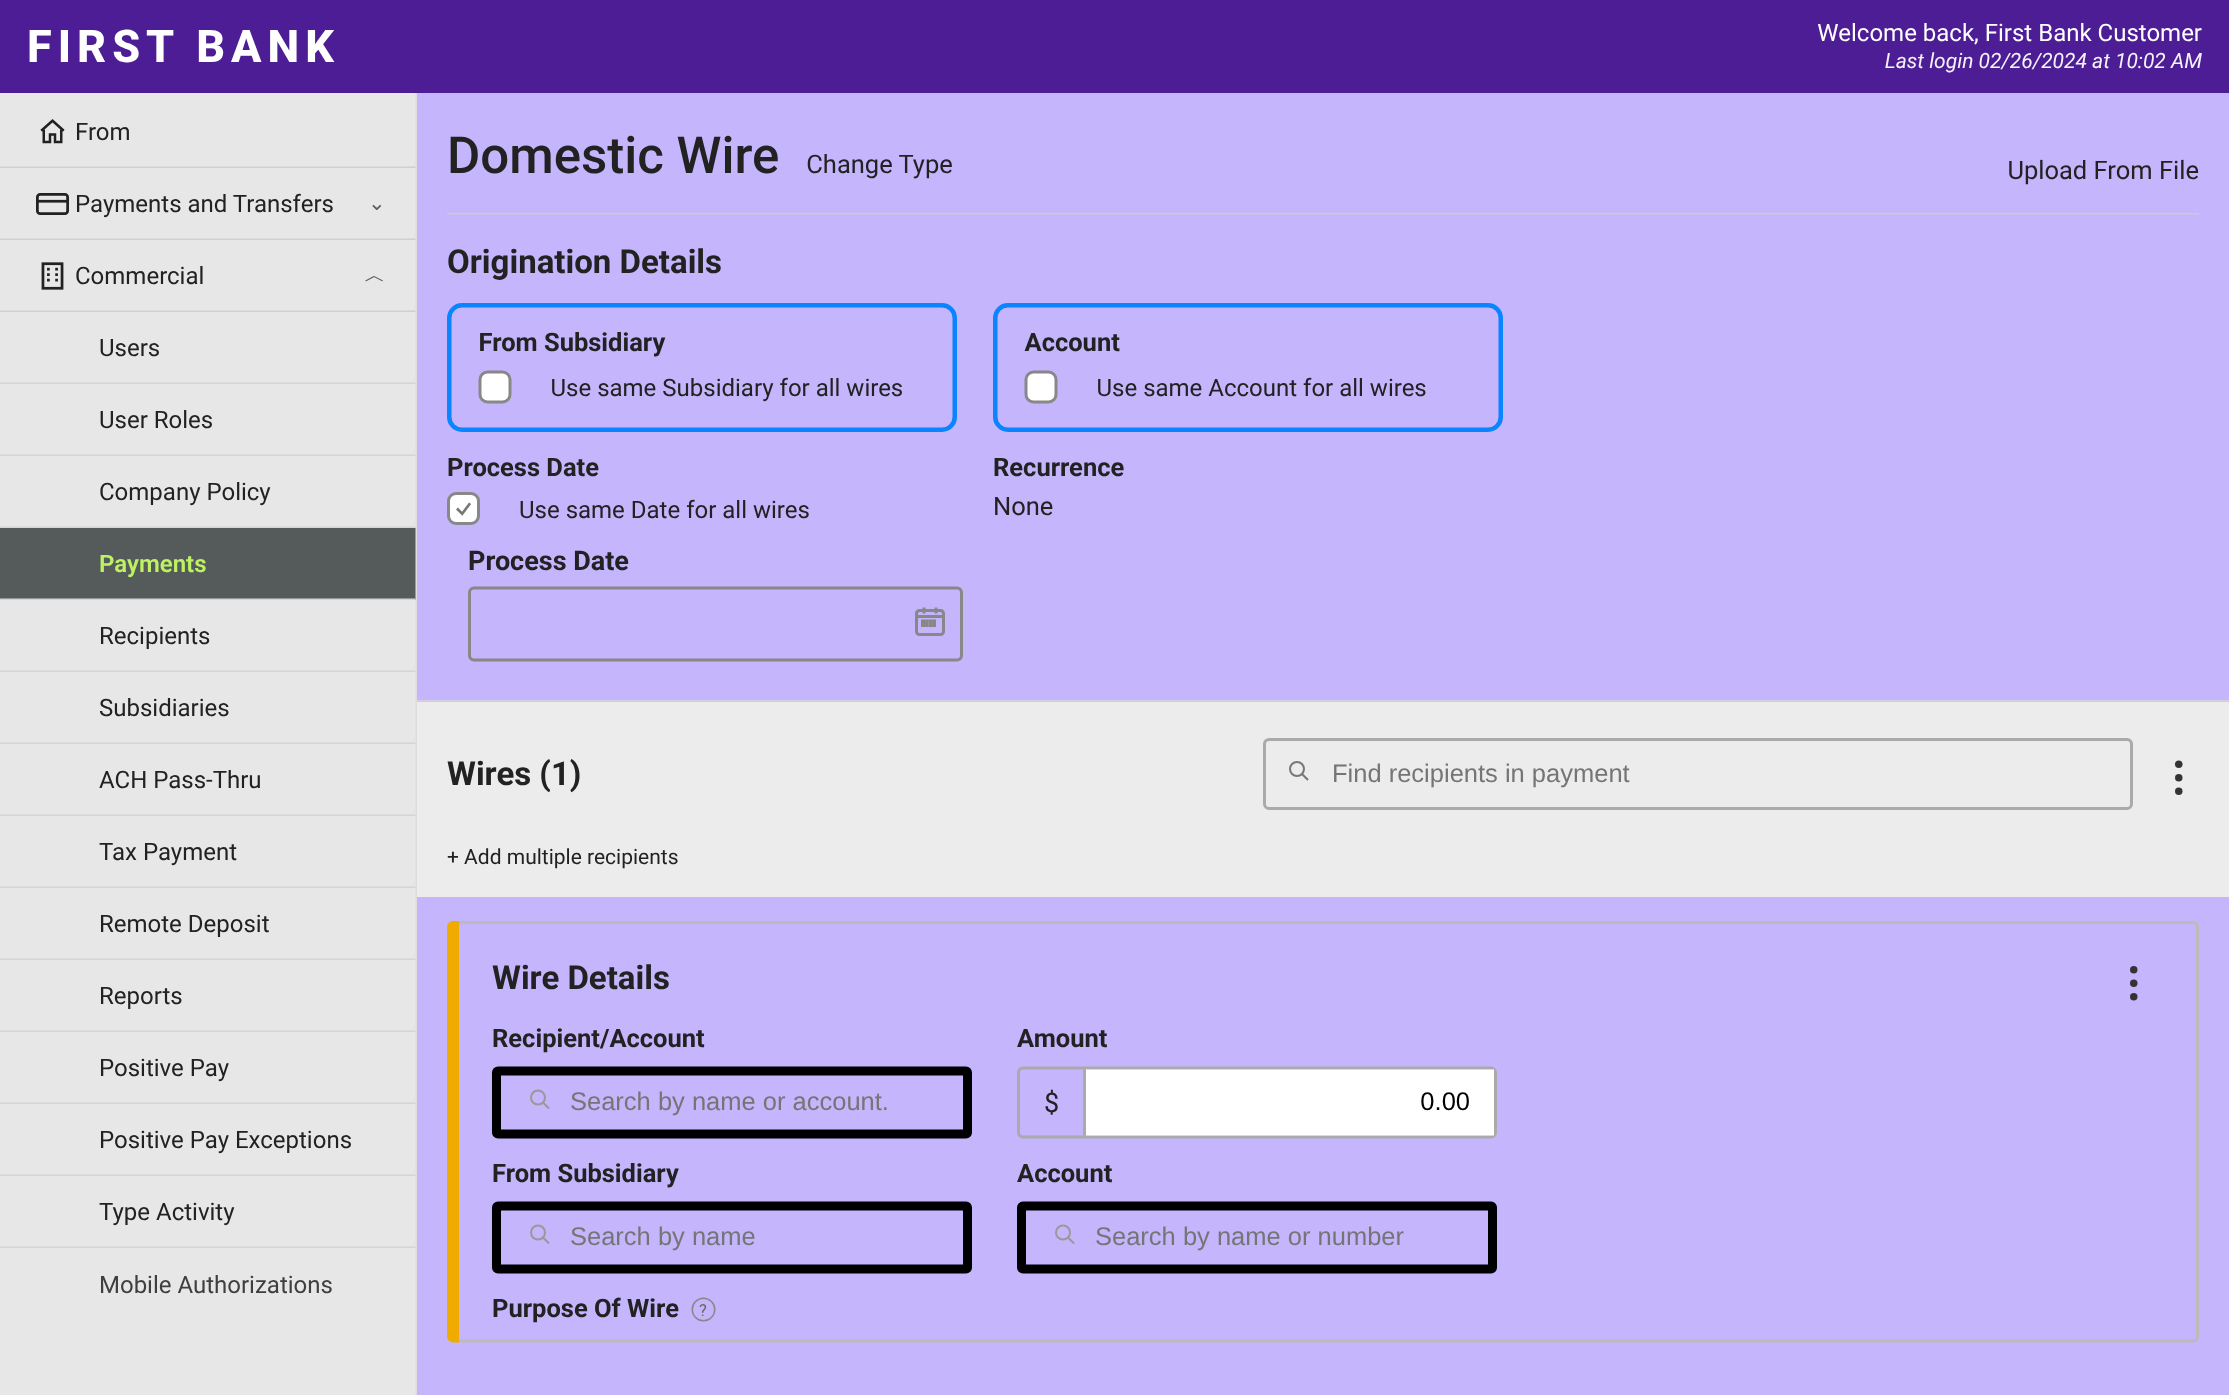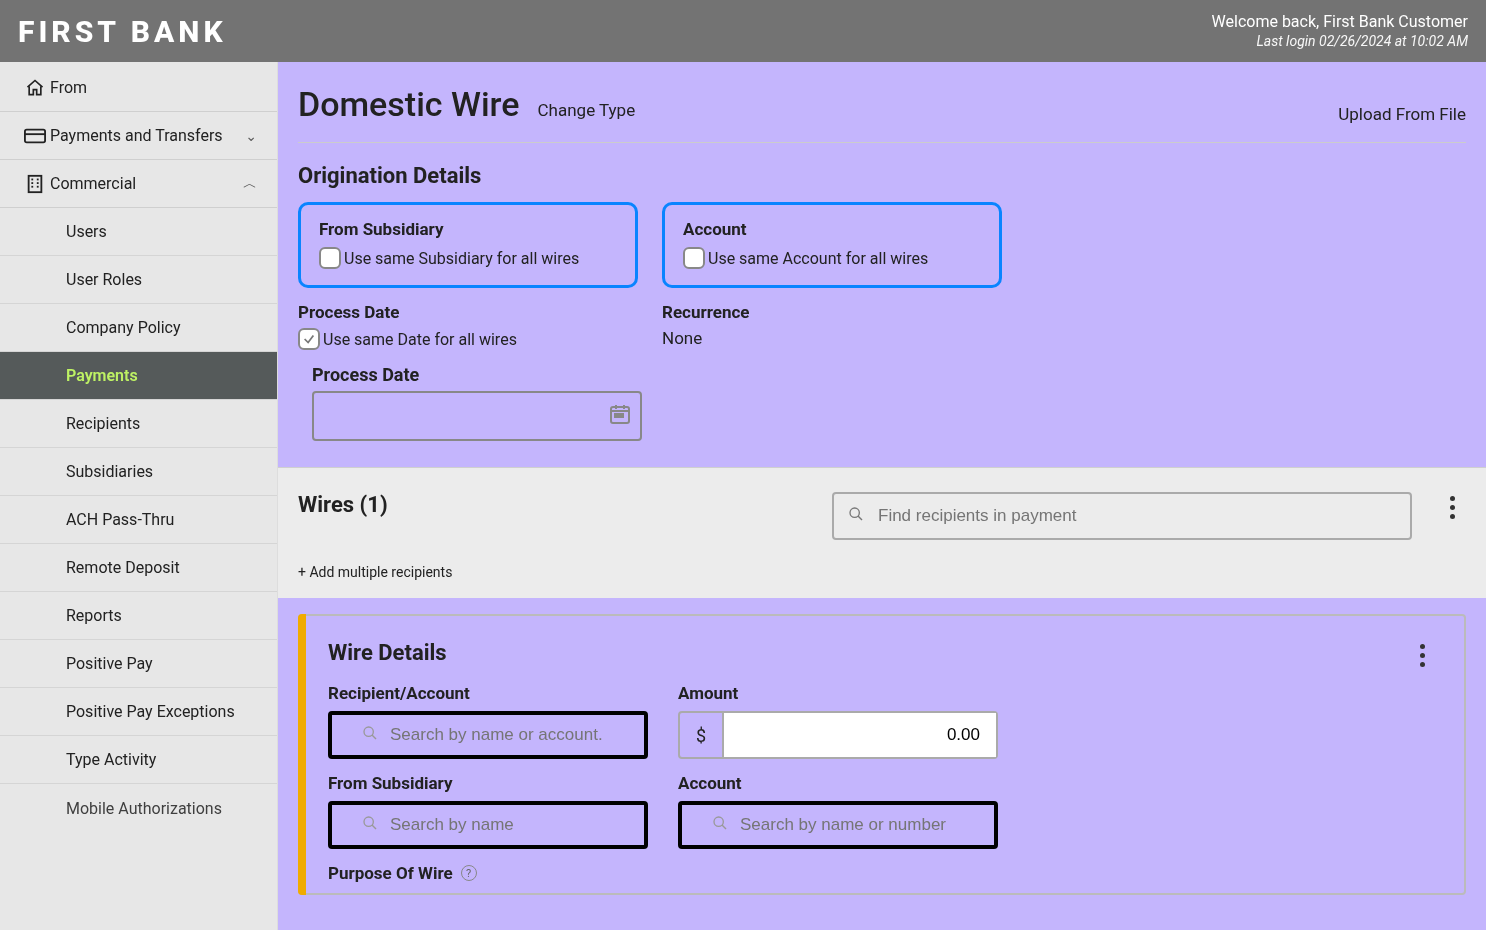--- a/index.html
+++ b/index.html
@@ -7,21 +7,21 @@
     margin: 0;
     font-family: -apple-system, "Segoe UI", Roboto, Helvetica, Arial, sans-serif;
     font-size: 15px;
     background: #fff;
     color: #222;
     width: 1486px;
   }
   
   .top-banner {
     height: 62px;
-    background: #737373;
+    background: #4c1d95;
     display: flex;
     align-items: center;
     justify-content: space-between;
     padding: 0 18px;
     color: #fff;
   }
   .brand {
     font-size: 30px;
     font-weight: 800;
     letter-spacing: 4px;
@@ -74,21 +74,21 @@
   .section-title { font-size:22px; font-weight:700; margin:0 0 14px 0; }
 
   .two-cards { display:flex; gap:24px; }
   .focus-card {
     border: 3px solid #0a84ff;
     border-radius: 10px;
     padding: 14px 18px 16px 18px;
     width: 340px;
   }
   .card-label { font-size:17px; font-weight:700; margin-bottom:8px; }
-  .chk-row { display:flex; align-items:center; gap:3px; font-size:16px; }
+  .chk-row { display:flex; align-items:center; gap:26px; font-size:16px; }
 
   .chk {
     width:22px; height:22px; border:2px solid #888; border-radius:6px;
     display:inline-flex; align-items:center; justify-content:center;
     flex-shrink:0; background:#fff;
   }
   .chk.checked svg { display:block; }
 
   .row2 { display:flex; gap:24px; margin-top:14px; }
   .cell { width:340px; }
@@ -104,21 +104,21 @@
     height:50px; width:330px; padding:0 8px 0 12px;
     justify-content:space-between;
   }
 
   
   .wires-band {
     background:#ececec;
     border-top:1px solid #cfcfcf;
     padding: 24px 20px 18px 20px;
   }
-  .wires-band .band-top { display:flex; align-items:flex-start; gap:26px; }
+  .wires-band .band-top { display:flex; align-items:center; gap:16px; }
   .wires-title { font-size:22px; font-weight:700; flex:0 0 auto; margin-right:auto; }
   .search-recipients {
     flex: 0 0 580px;
     height:48px;
     border:2px solid #aaa;
     border-radius:4px;
     display:flex; align-items:center;
     padding:0 14px;
     background:#ececec;
     gap:12px;
@@ -143,23 +143,23 @@
   }
   .wire-head { display:flex; justify-content:space-between; align-items:flex-start; }
   .wire-title { font-size:22px; font-weight:700; margin:0 0 18px 0; }
 
   .grid2 { display:flex; gap:30px; }
   .col   { width:320px; }
   .fld-label { font-size:17px; font-weight:700; margin:0 0 8px 0; }
   .fld-label2{ font-size:17px; font-weight:700; margin:14px 0 8px 0; }
 
   .search-fld {
-    height:48px; border:4px solid #000000; border-radius:4px;
+    height:48px; border:6px solid #000000; border-radius:4px;
     display:flex; align-items:center; gap:10px;
-    padding:0 30px;
+    padding:0 18px;
   }
   .search-fld input{ flex:1; border:none; outline:none; font-size:17px; background:transparent; }
 
   .amount-fld{
     height:48px; border:2px solid #aaa; border-radius:4px;
     display:flex; align-items:stretch;
   }
   .amount-prefix{
     width:44px; display:flex; align-items:center; justify-content:center;
     border-right:2px solid #aaa; font-size:18px;
@@ -244,20 +244,23 @@
     <div class="nav-item sub">
         <span class="nav-text">Recipients</span>
       </div>
     <div class="nav-item sub">
         <span class="nav-text">Subsidiaries</span>
       </div>
     <div class="nav-item sub">
         <span class="nav-text">ACH Pass-Thru</span>
       </div>
     <div class="nav-item sub">
+        <span class="nav-text">Tax Payment</span>
+      </div>
+    <div class="nav-item sub">
         <span class="nav-text">Remote Deposit</span>
       </div>
     <div class="nav-item sub">
         <span class="nav-text">Reports</span>
       </div>
     <div class="nav-item sub">
         <span class="nav-text">Positive Pay</span>
       </div>
     <div class="nav-item sub">
         <span class="nav-text">Positive Pay Exceptions</span>

